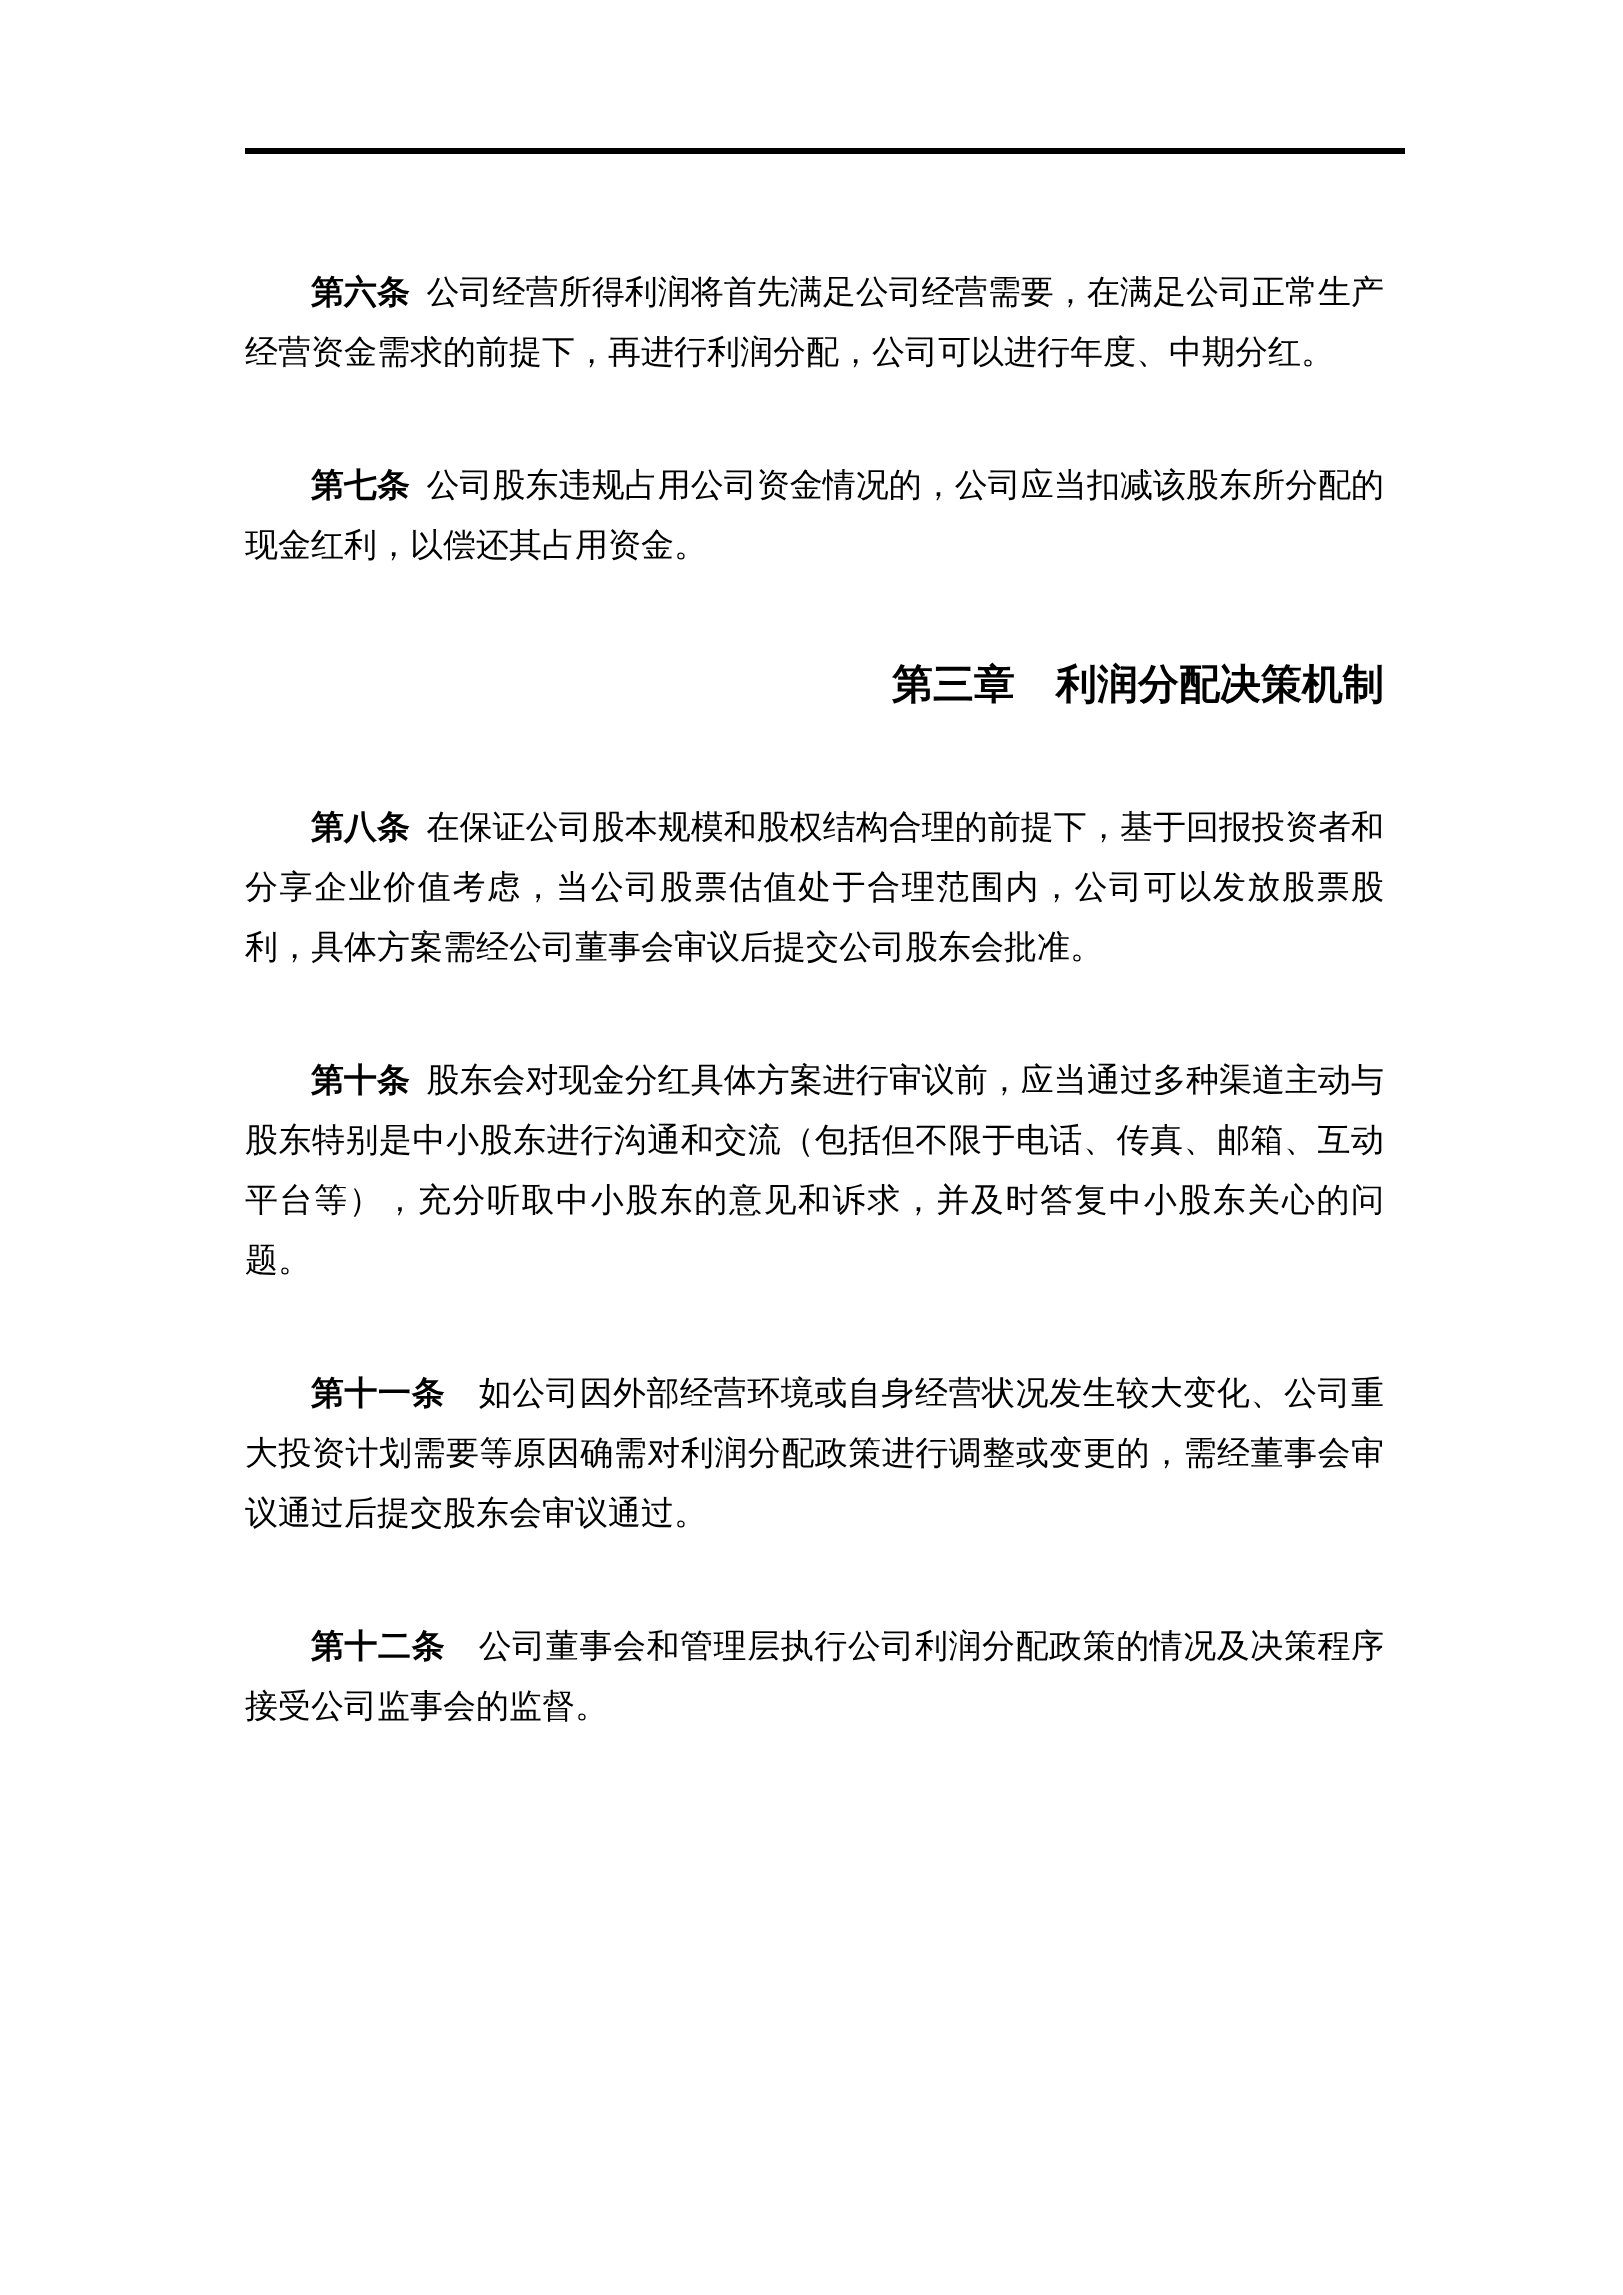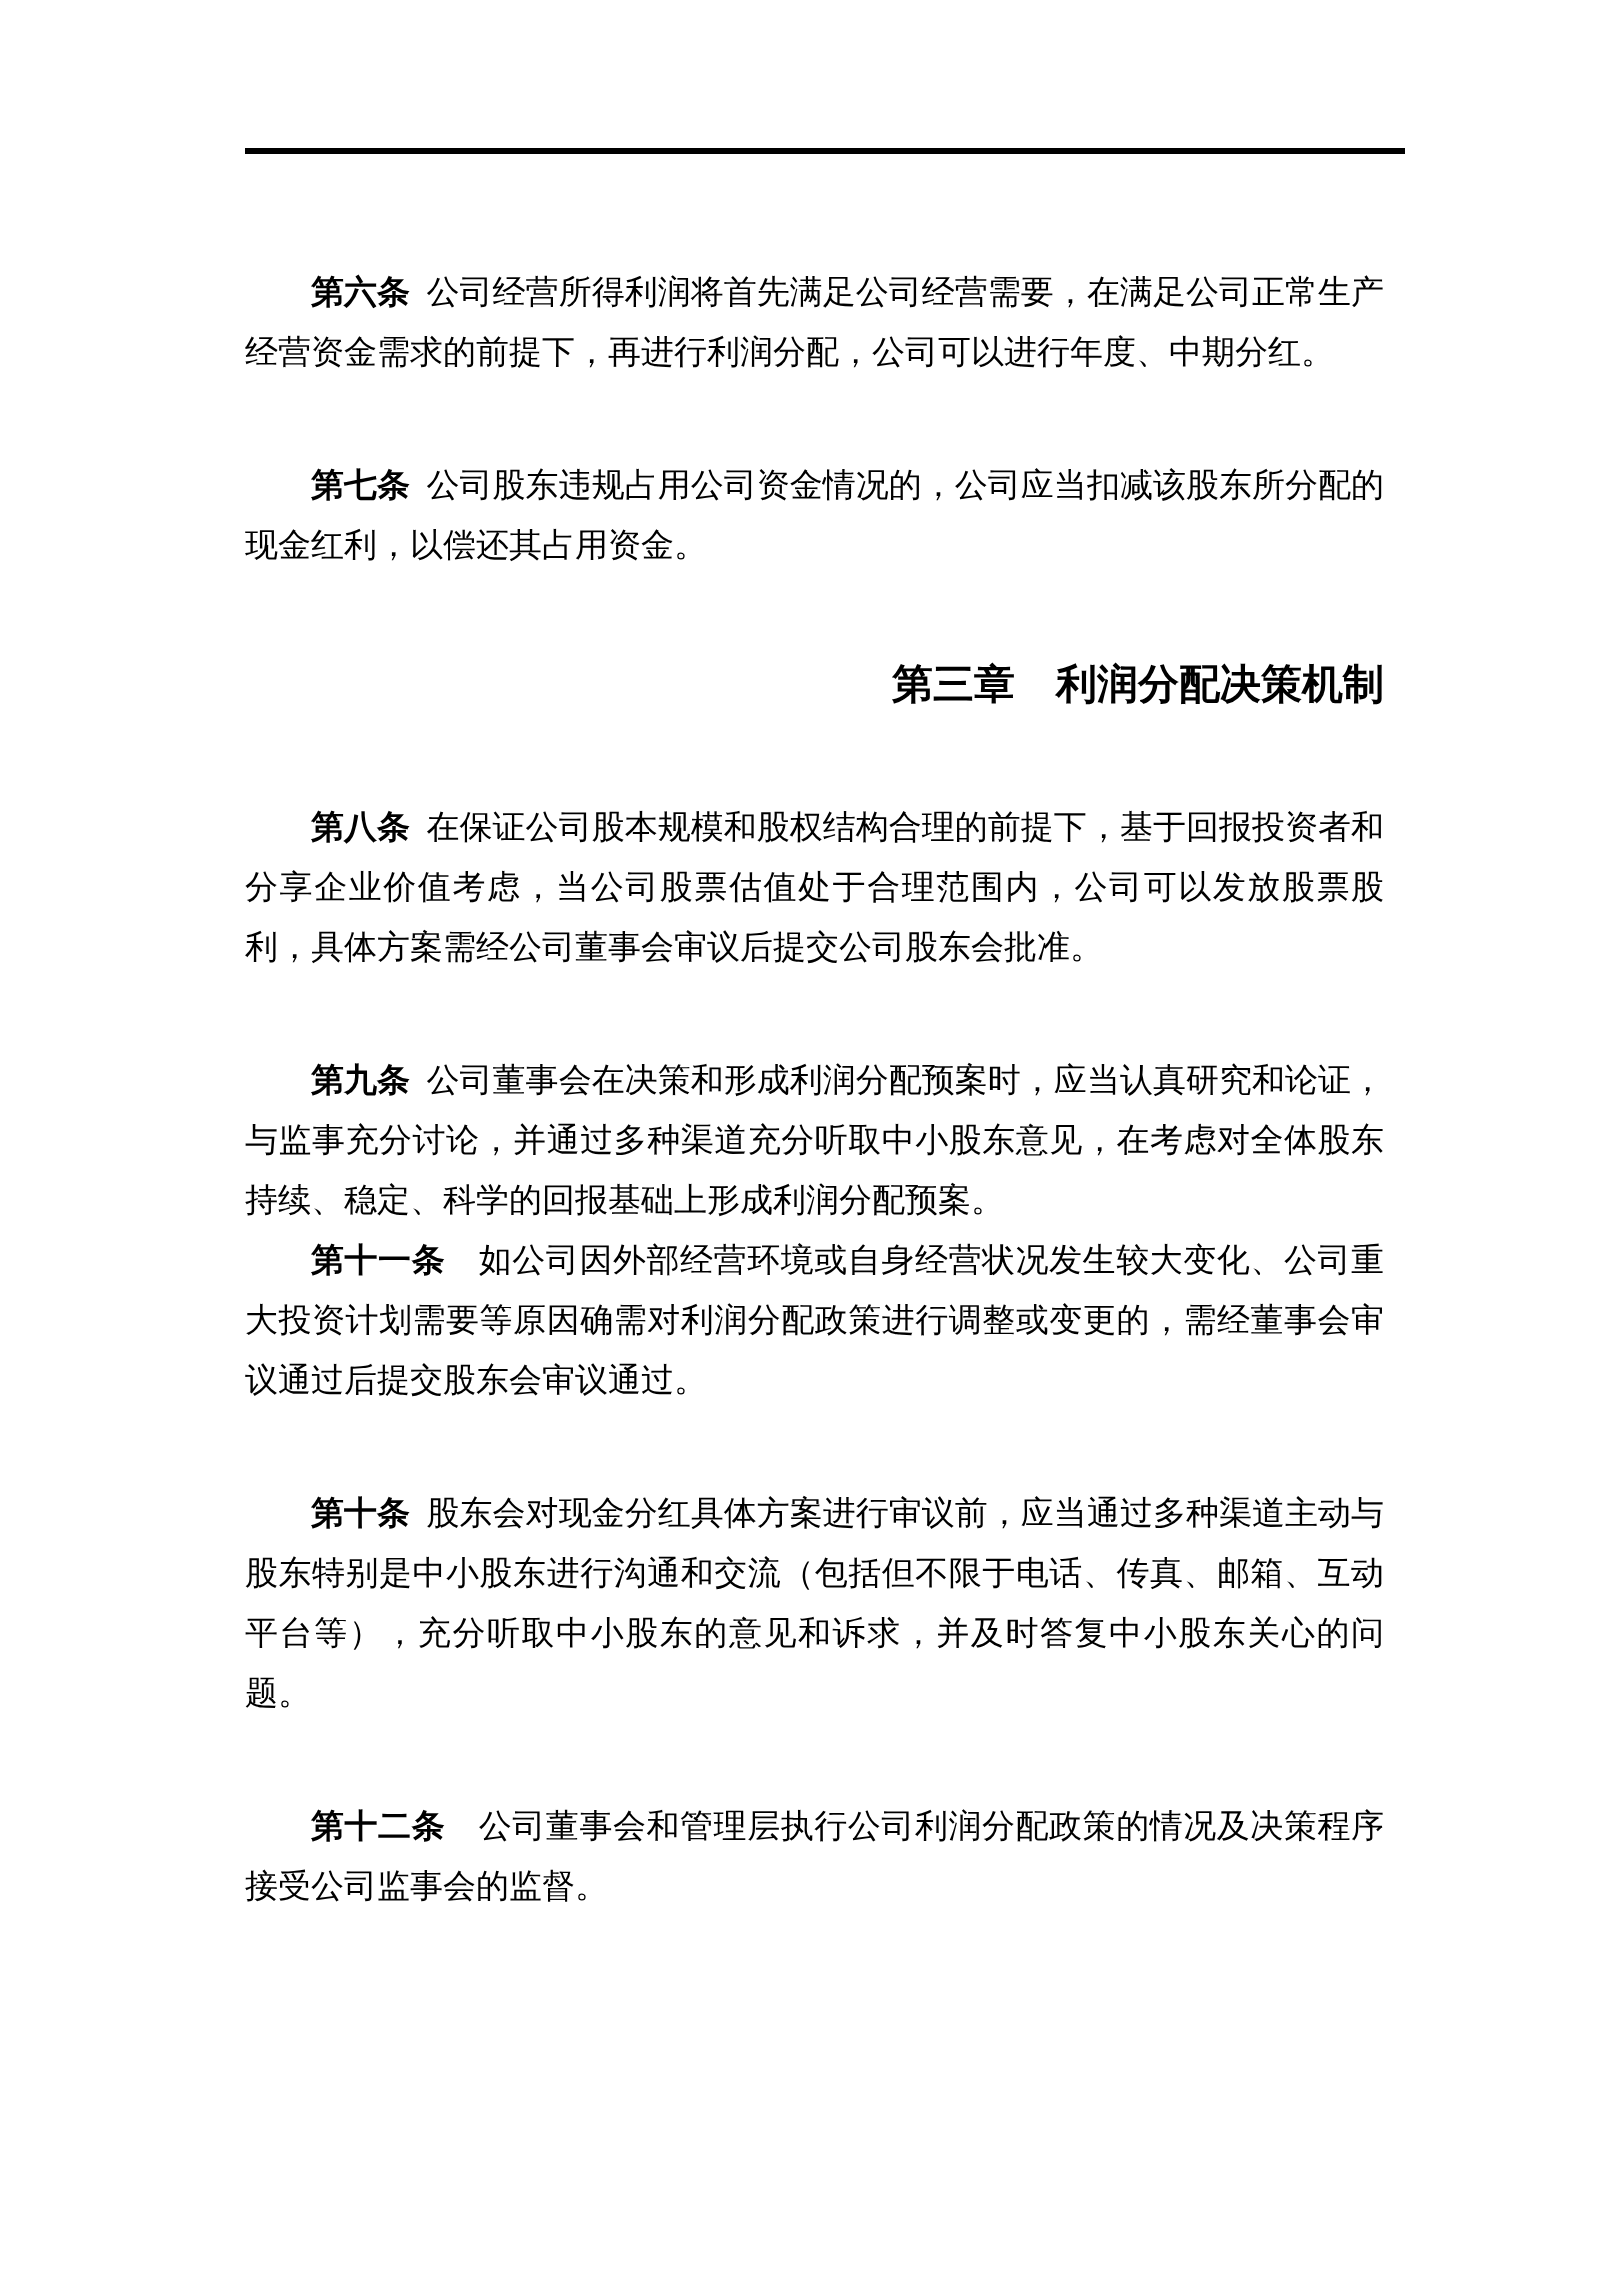--- a/index.html
+++ b/index.html
@@ -65,19 +65,18 @@
 </head>
 <body>
 
 <div class="page">
   <div class="header-rule"></div>
   <div class="doc-body">
       <p class="para"><strong>第六条</strong> 公司经营所得利润将首先满足公司经营需要，在满足公司正常生产经营资金需求的前提下，再进行利润分配，公司可以进行年度、中期分红。</p>
       <p class="para"><strong>第七条</strong> 公司股东违规占用公司资金情况的，公司应当扣减该股东所分配的现金红利，以偿还其占用资金。</p>
       <p class="para chapter">第三章　利润分配决策机制</p>
       <p class="para"><strong>第八条</strong> 在保证公司股本规模和股权结构合理的前提下，基于回报投资者和分享企业价值考虑，当公司股票估值处于合理范围内，公司可以发放股票股利，具体方案需经公司董事会审议后提交公司股东会批准。</p>
-      <p class="para no-gap"><strong>第九条</strong> 公司董事会在决策和形成利润分配预案时，应当认真研究和论证，与监事充分讨论，并通过多种渠道充分听取中小股东意见，在考虑对全体股东持续、稳定、科学的回报基础上形成利润分配预案。</p>
+      <p class="para"><strong>第十条</strong> 股东会对现金分红具体方案进行审议前，应当通过多种渠道主动与股东特别是中小股东进行沟通和交流（包括但不限于电话、传真、邮箱、互动平台等），充分听取中小股东的意见和诉求，并及时答复中小股东关心的问题。</p>
       <p class="para"><strong>第十一条</strong> 如公司因外部经营环境或自身经营状况发生较大变化、公司重大投资计划需要等原因确需对利润分配政策进行调整或变更的，需经董事会审议通过后提交股东会审议通过。</p>
-      <p class="para"><strong>第十条</strong> 股东会对现金分红具体方案进行审议前，应当通过多种渠道主动与股东特别是中小股东进行沟通和交流（包括但不限于电话、传真、邮箱、互动平台等），充分听取中小股东的意见和诉求，并及时答复中小股东关心的问题。</p>
       <p class="para"><strong>第十二条</strong> 公司董事会和管理层执行公司利润分配政策的情况及决策程序接受公司监事会的监督。</p>
     </div>
 </div>
 
 
 </body></html>

